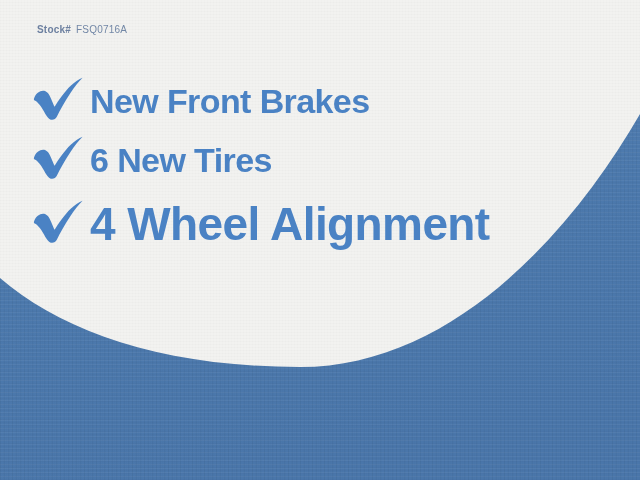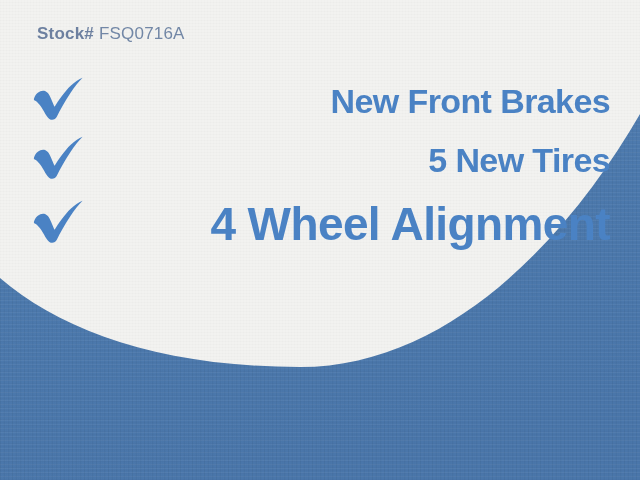--- a/index.html
+++ b/index.html
@@ -46,21 +46,21 @@
   
   #content {
     position: absolute;
     inset: 0;
   }
 
   #stock-line {
     position: absolute;
     left: 37px;
     top: 24px;
-    font-size: 17px;
+    font-size: 10px;
     letter-spacing: 0.2px;
     color: #6d80a0;
     white-space: nowrap;
   }
   #stock-line .stock-label {
     font-weight: bold;
   }
   #stock-line .stock-value {
     font-weight: normal;
     color: #7287a6;
@@ -71,21 +71,20 @@
     position: absolute;
     left: 30px;
     top: 72px;
     width: 580px;
   }
   .feature-row {
     position: relative;
     display: flex;
     align-items: center;
     height: 58px;
-    justify-content: space-between;
   }
   .feature-row.row-2 { margin-top: 1px; }
   .feature-row.row-3 { margin-top: 6px; }
 
   .check-icon {
     flex: 0 0 auto;
     width: 54px;
     height: 46px;
     margin-right: 6px;
     position: relative;
@@ -184,21 +183,21 @@
                      C 28.6 24.4 34.6 15.6 41.0 9.6
                      C 45.0 5.8 49.0 3.2 52.6 1.8
                      C 48.6 5.8 44.2 11.4 40.0 17.8
                      C 35.0 25.4 30.2 34.0 26.8 40.8
                      C 25.4 43.6 22.0 44.6 19.4 42.9
                      C 17.6 41.7 15.8 39.0 14.0 35.6
                      C 11.0 30.0 7.2 25.6 4.8 24.6
                      C 3.7 24.1 3.7 23.2 4.2 22.0 Z" fill="#4a82c4"></path>
           </svg>
         </span>
-        <span class="feature-label">5 New Tires</span>
+        <span class="feature-label">6 New Tires</span>
       </div>
 
       <div class="feature-row row-3">
         <span class="check-icon">
           <svg viewBox="0 0 54 46" xmlns="http://www.w3.org/2000/svg">
             <path d="M4.2 22.0
                      C 6.0 16.6 11.4 13.4 15.5 15.2
                      C 18.6 16.6 20.3 20.6 22.1 25.2
                      C 23.0 27.4 23.8 29.4 24.6 30.8
                      C 28.6 24.4 34.6 15.6 41.0 9.6

